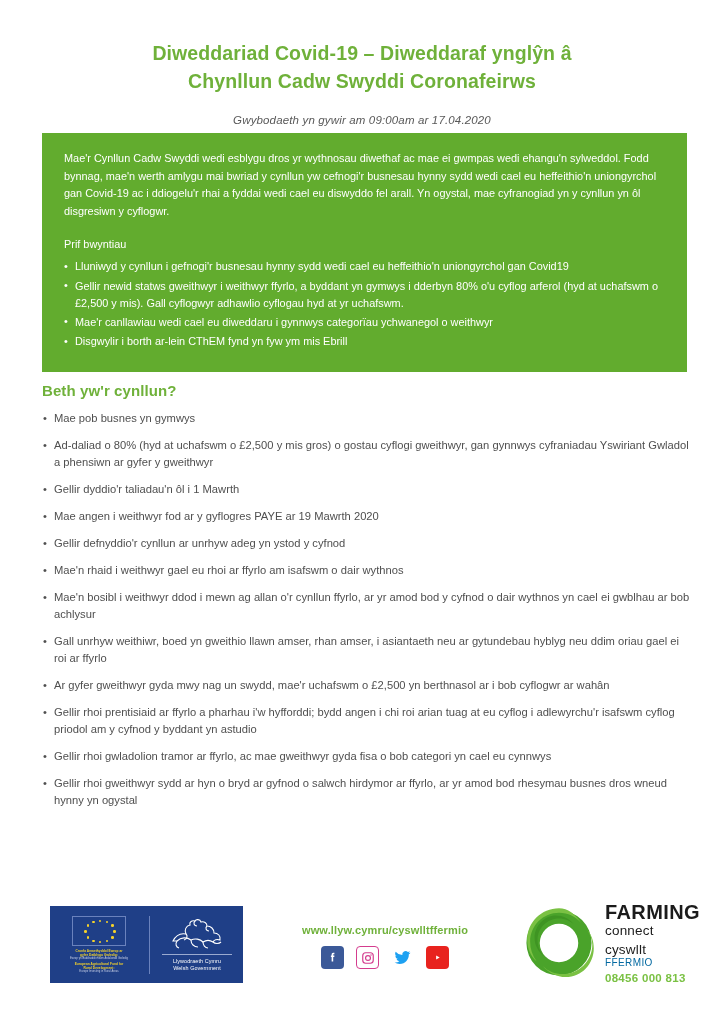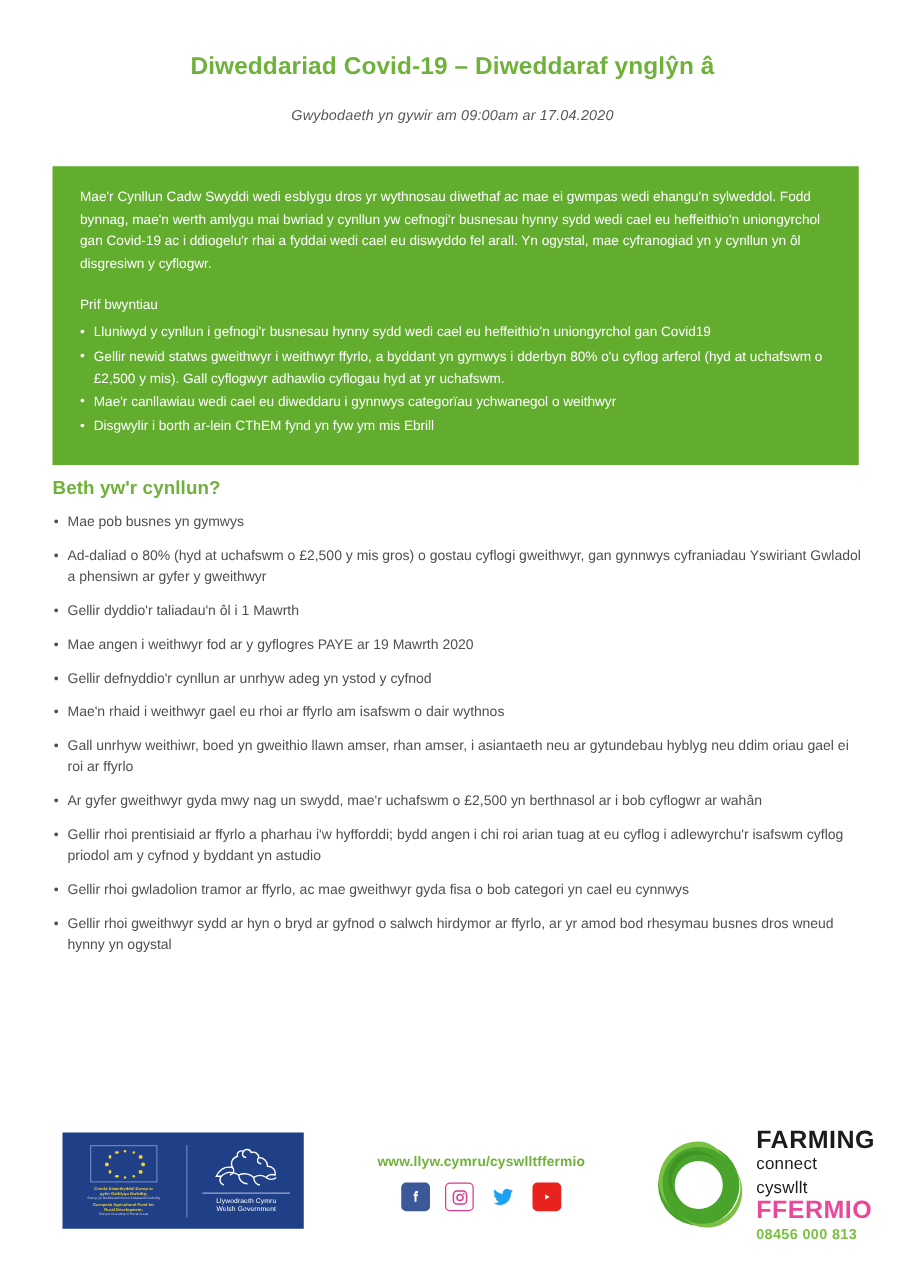--- a/index.html
+++ b/index.html
@@ -241,31 +241,32 @@
     top: 6px;
     display: flex;
     align-items: center;
     gap: 9px;
   }
   .fc-mark { width: 74px; height: 74px; flex: 0 0 74px; }
   .fc-text { line-height: 1.08; }
   .fc-l1 { font-size: 20px; font-weight: bold; color: #1b1b1b; letter-spacing: 0.4px; }
   .fc-l2 { font-size: 13.5px; color: #1b1b1b; letter-spacing: 0.2px; }
   .fc-l3 { font-size: 13.5px; color: #1b1b1b; margin-top: 5px; letter-spacing: 0.2px; }
-  .fc-l4 { font-size: 20px; font-weight: bold; color: #ec4899; letter-spacing: 0.4px; }
+  .fc-l4 { font-size: 10px; font-weight: normal; color: #0369a1; letter-spacing: 0.4px; }
   .fc-l5 { font-size: 11.5px; font-weight: bold; color: #7ac143; margin-top: 3px; letter-spacing: 0.3px; }
 </style>
 </head>
 <body>
 
 <div class="page">
 
   <div class="header">
     <h1 class="doc-title">
       <span>Diweddariad Covid-19 – Diweddaraf ynglŷn â</span>
+      <span class="line2">Chynllun Cadw Swyddi Coronafeirws</span>
     </h1>
     <div class="doc-subtitle">Gwybodaeth yn gywir am 09:00am ar 17.04.2020</div>
   </div>
 
   <div class="green-panel">
     <p class="intro">Mae'r Cynllun Cadw Swyddi wedi esblygu dros yr wythnosau diwethaf ac mae ei gwmpas wedi ehangu'n sylweddol. Fodd bynnag, mae'n werth amlygu mai bwriad y cynllun yw cefnogi'r busnesau hynny sydd wedi cael eu heffeithio'n uniongyrchol gan Covid-19 ac i ddiogelu'r rhai a fyddai wedi cael eu diswyddo fel arall. Yn ogystal, mae cyfranogiad yn y cynllun yn ôl disgresiwn y cyflogwr.</p>
     <p class="sub-head">Prif bwyntiau</p>
     <ul class="green-list">
       <li>Lluniwyd y cynllun i gefnogi'r busnesau hynny sydd wedi cael eu heffeithio'n uniongyrchol gan Covid19</li>
       <li>Gellir newid statws gweithwyr i weithwyr ffyrlo, a byddant yn gymwys i dderbyn 80% o'u cyflog arferol (hyd at uchafswm o £2,500 y mis). Gall cyflogwyr adhawlio cyflogau hyd at yr uchafswm.</li>
@@ -278,20 +279,21 @@
 
     <div class="section">
       <h2 class="section-heading">Beth yw'r cynllun?</h2>
       <ul class="body-list">
         <li>Mae pob busnes yn gymwys</li>
         <li>Ad-daliad o 80% (hyd at uchafswm o £2,500 y mis gros) o gostau cyflogi gweithwyr, gan gynnwys cyfraniadau Yswiriant Gwladol a phensiwn ar gyfer y gweithwyr</li>
         <li>Gellir dyddio'r taliadau'n ôl i 1 Mawrth</li>
         <li>Mae angen i weithwyr fod ar y gyflogres PAYE ar 19 Mawrth 2020</li>
         <li>Gellir defnyddio'r cynllun ar unrhyw adeg yn ystod y cyfnod</li>
         <li>Mae'n rhaid i weithwyr gael eu rhoi ar ffyrlo am isafswm o dair wythnos</li>
+        <li>Mae'n bosibl i weithwyr ddod i mewn ag allan o'r cynllun ffyrlo, ar yr amod bod y cyfnod o dair wythnos yn cael ei gwblhau ar bob achlysur</li>
       </ul>
     </div>
 
     <div class="section">
       <ul class="body-list">
         <li>Gall unrhyw weithiwr, boed yn gweithio llawn amser, rhan amser, i asiantaeth neu ar gytundebau hyblyg neu ddim oriau gael ei roi ar ffyrlo</li>
         <li>Ar gyfer gweithwyr gyda mwy nag un swydd, mae'r uchafswm o £2,500 yn berthnasol ar i bob cyflogwr ar wahân</li>
         <li>Gellir rhoi prentisiaid ar ffyrlo a pharhau i'w hyfforddi; bydd angen i chi roi arian tuag at eu cyflog i adlewyrchu'r isafswm cyflog priodol am y cyfnod y byddant yn astudio</li>
         <li>Gellir rhoi gwladolion tramor ar ffyrlo, ac mae gweithwyr gyda fisa o bob categori yn cael eu cynnwys</li>
         <li>Gellir rhoi gweithwyr sydd ar hyn o bryd ar gyfnod o salwch hirdymor ar ffyrlo, ar yr amod bod rhesymau busnes dros wneud hynny yn ogystal</li>

